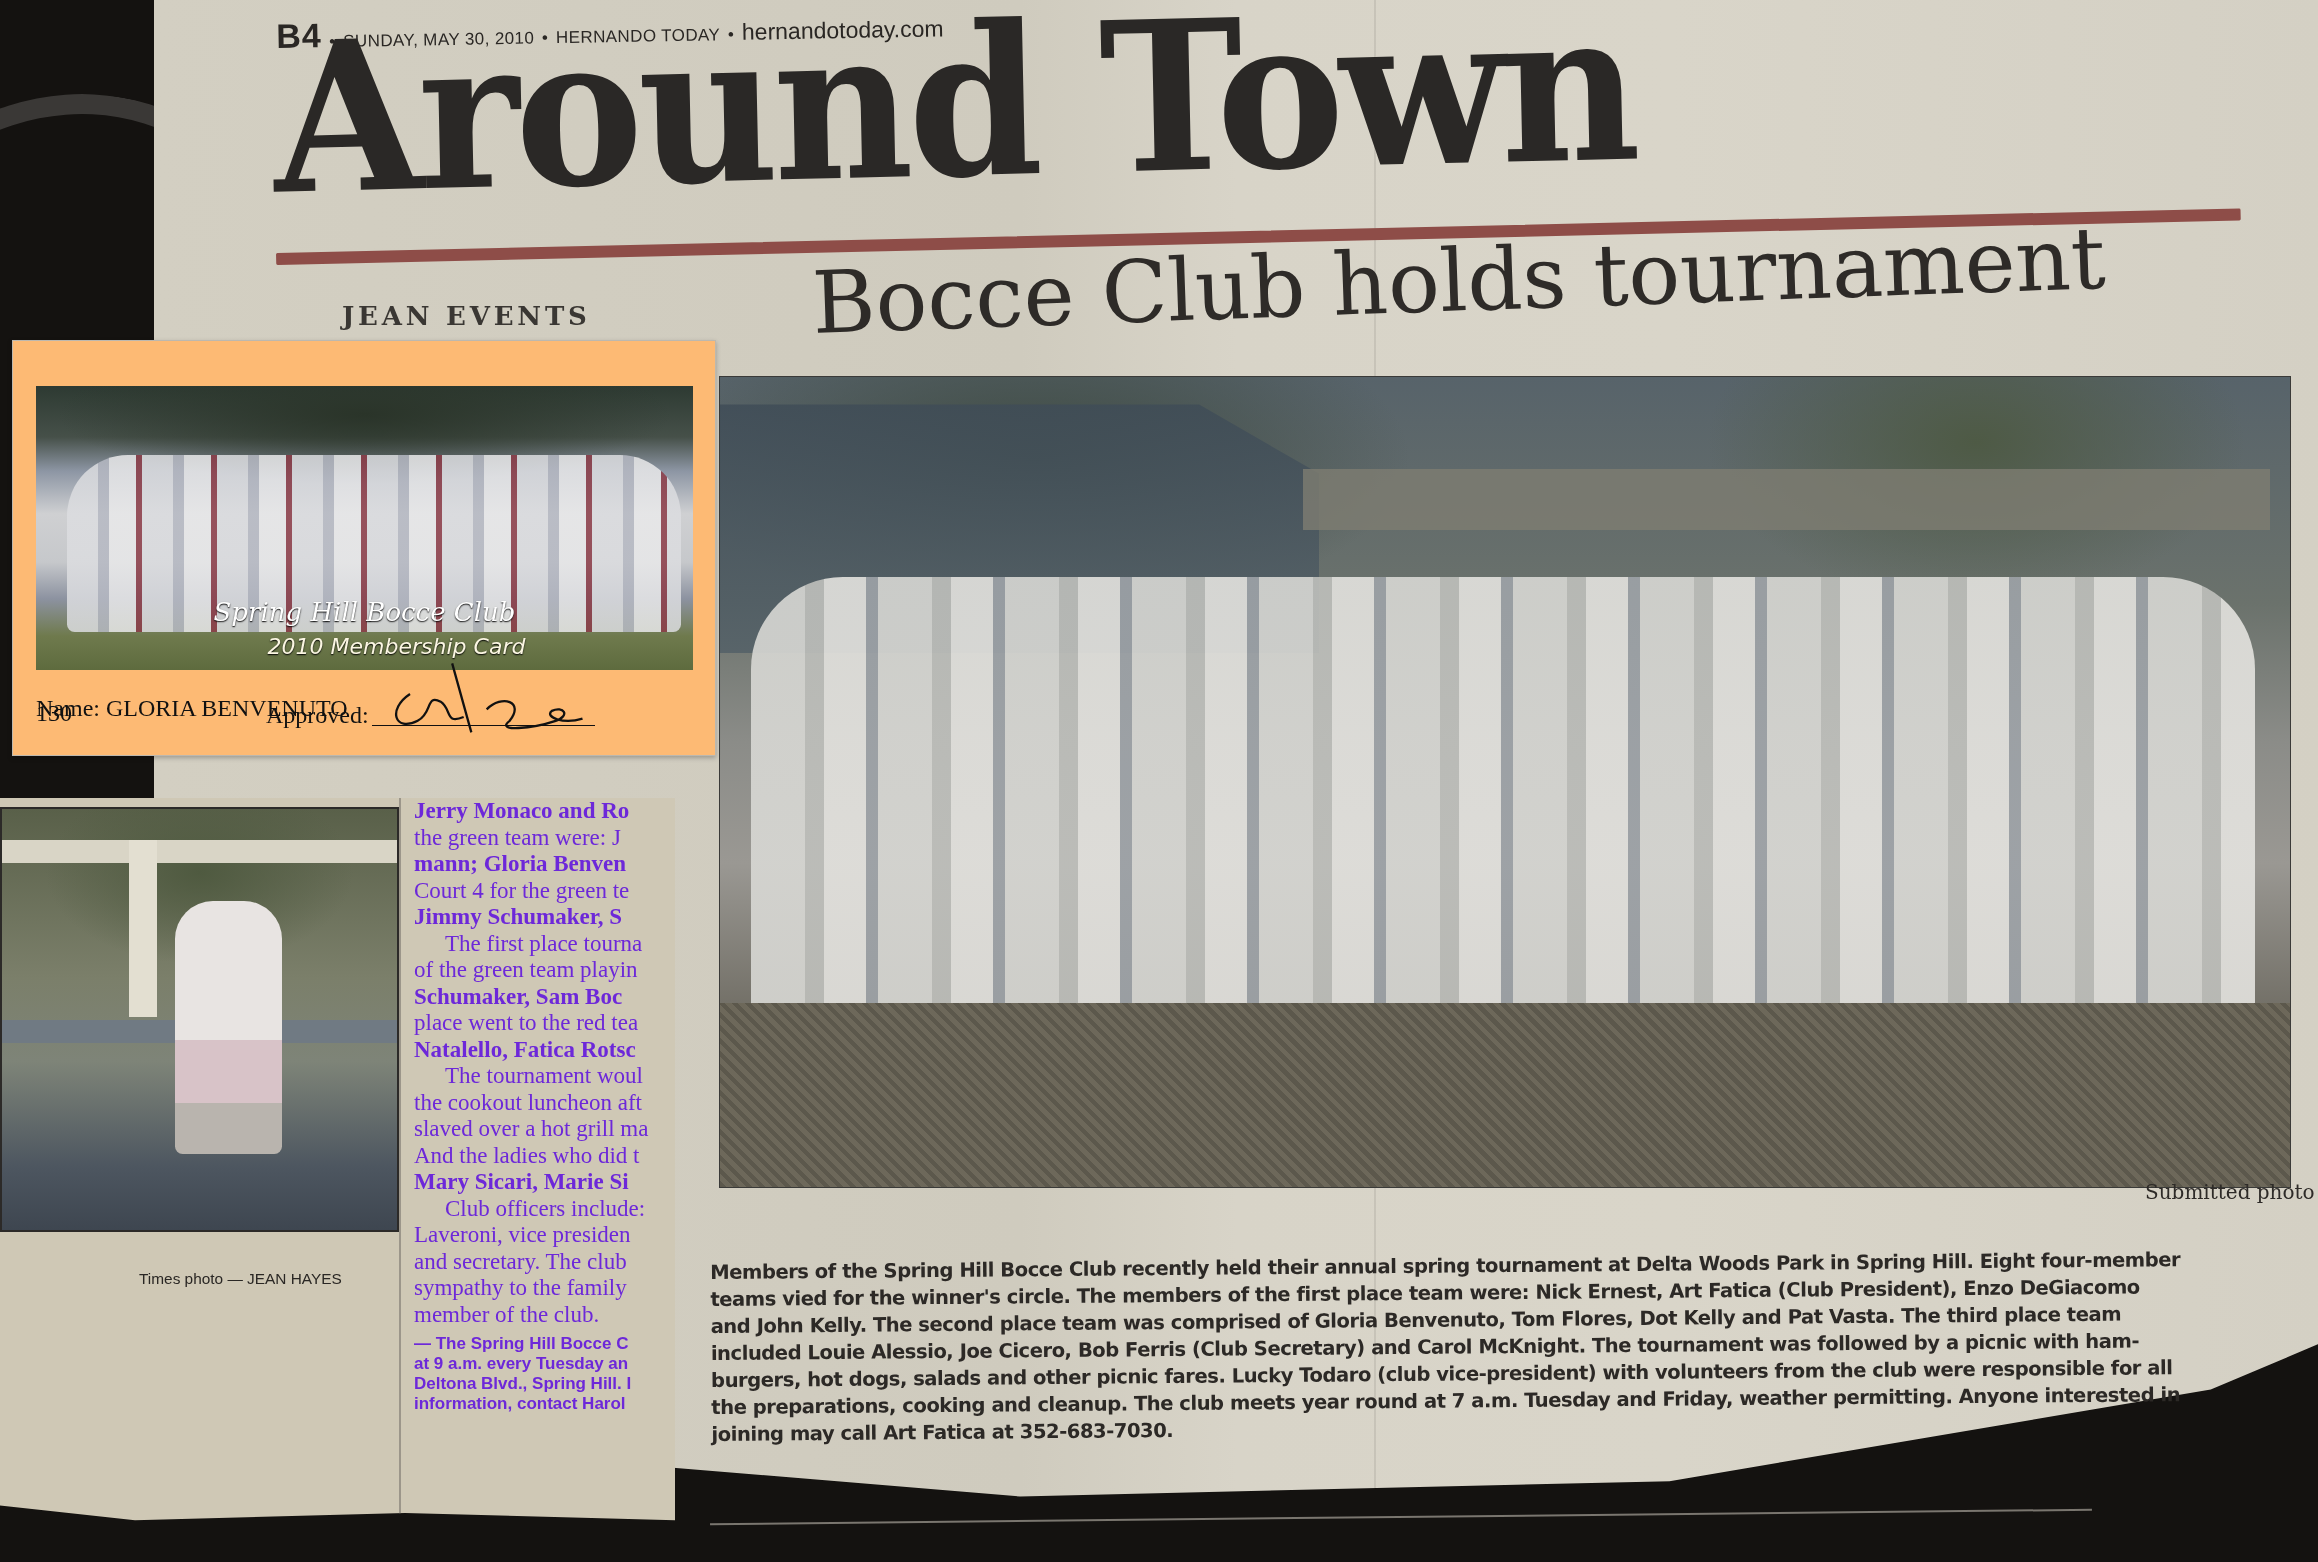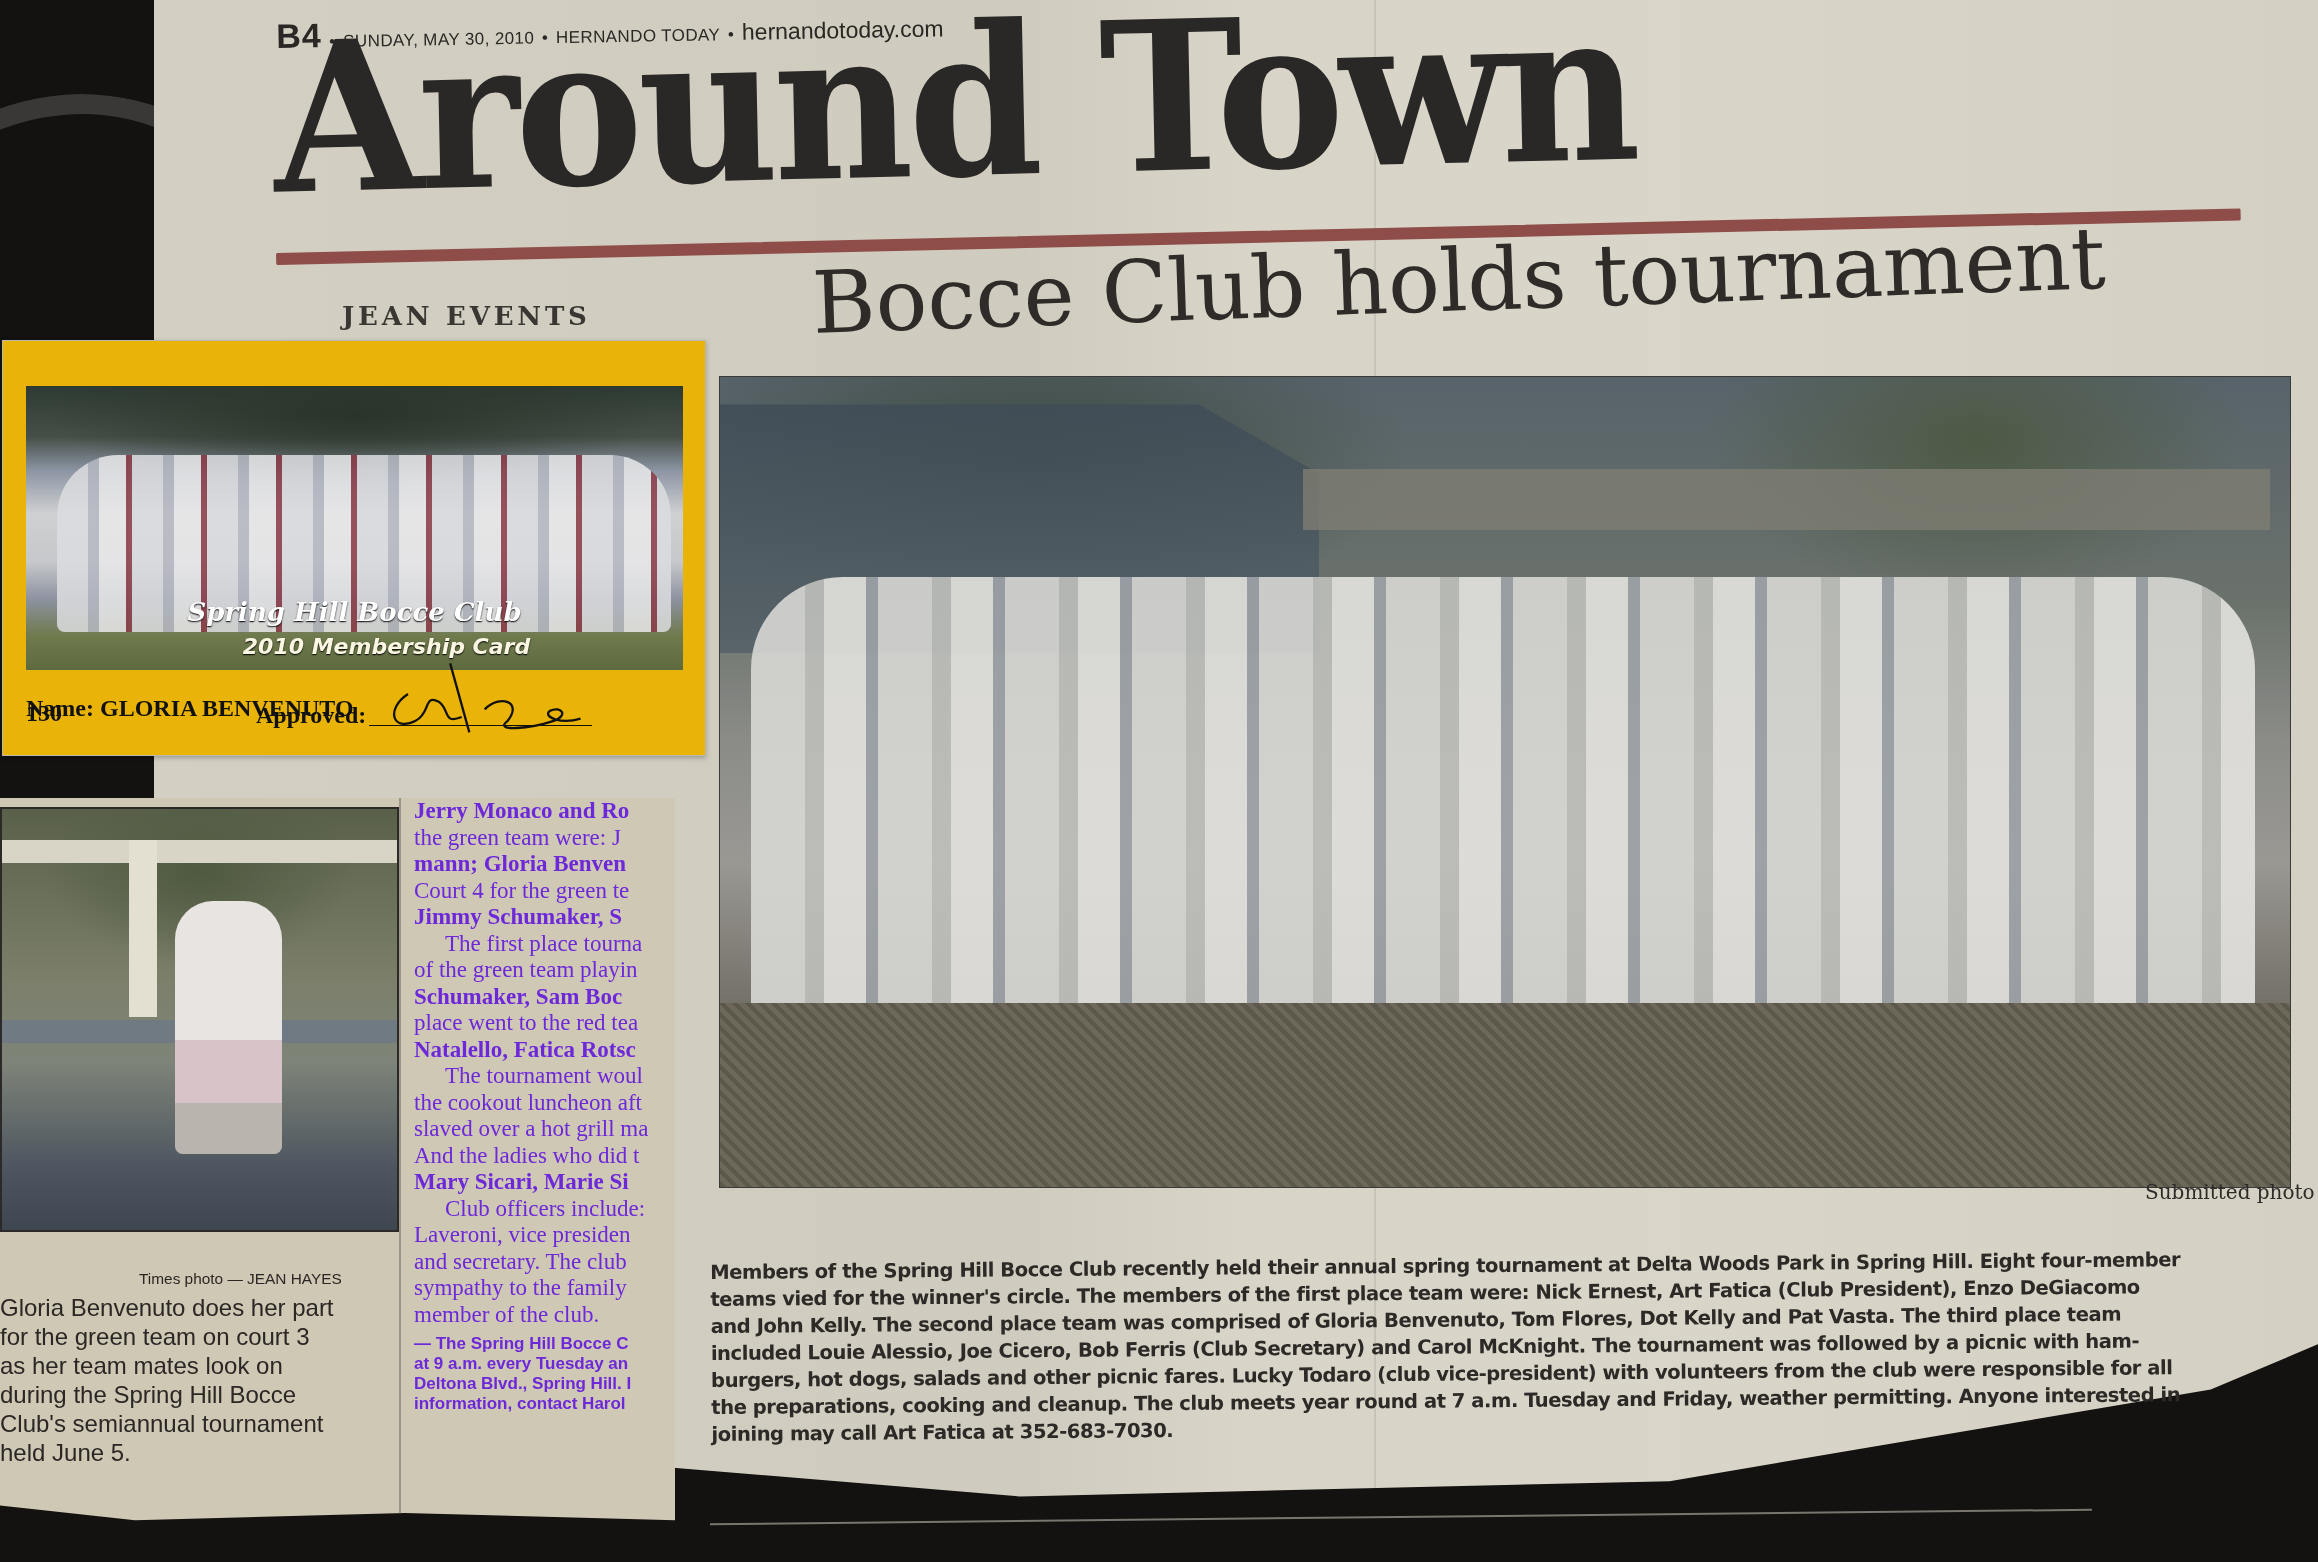--- a/index.html
+++ b/index.html
@@ -133,24 +133,23 @@
     }
     .clip-body div { white-space: nowrap; }
     .clip-body .b { font-weight: bold; }
     .clip-body .ind { padding-left: 31px; }
     .clip-body .tag {
       font-family: "Liberation Sans", sans-serif; font-weight: bold; font-size: 17px; line-height: 20px;
     }
     .clip-divider { position: absolute; left: 399px; top: 0; width: 1.5px; height: 737px; background: #9c968a; }
     
     .card {
-      position: absolute; left: 2px; top: 340px; width: 702px; height: 414px;
-      background: #eab308; border: 1.5px solid #bdb8ae;
+      position: absolute; left: 12px; top: 340px; width: 702px; height: 414px;
+      background: #fdba74; border: 1.5px solid #bdb8ae;
       box-shadow: 0 1.5px 4.6px rgba(0,0,0,0.25);
-      font-weight: bold;
     }
     .card-photo {
       position: absolute; left: 23px; top: 45px; width: 657px; height: 284px;
       background:
         radial-gradient(ellipse 307px 69px at 50% 10%, #2a3429, transparent),
         linear-gradient(180deg, #2d3a32 0%, #465049 18%, #8d96a4 30%, #cfd0d2 45%, #c6c8cb 62%, #8c92a0 75%, #6f7a4d 88%, #5e6b3e 100%);
       overflow: hidden;
     }
     .card-photo .group {
       position: absolute; left: 31px; top: 69px; width: 614px; height: 177px;
@@ -230,28 +229,20 @@
 <div class="caption-rule"></div>
 
 <div class="clipping">
   <div class="clip-photo">
     <div class="beam"></div>
     <div class="post"></div>
     <div class="rail"></div>
     <div class="player"></div>
   </div>
   <div class="clip-credit">Times photo — JEAN HAYES</div>
-  <div class="clip-caption">
-    <div>Gloria Benvenuto does her part</div>
-    <div>for the green team on court 3</div>
-    <div>as her team mates look on</div>
-    <div>during the Spring Hill Bocce</div>
-    <div>Club's semiannual tournament</div>
-    <div>held June 5.</div>
-  </div>
   <div class="clip-divider"></div>
   <div class="clip-body">
     <div class="b">Jerry Monaco and  Ro</div>
     <div>the green team were:  J</div>
     <div class="b">mann;  Gloria Benven</div>
     <div>Court 4 for the green te</div>
     <div class="b">Jimmy Schumaker,  S</div>
     <div class="ind">The first place tourna</div>
     <div>of the green team playin</div>
     <div class="b">Schumaker,  Sam Boc</div>

